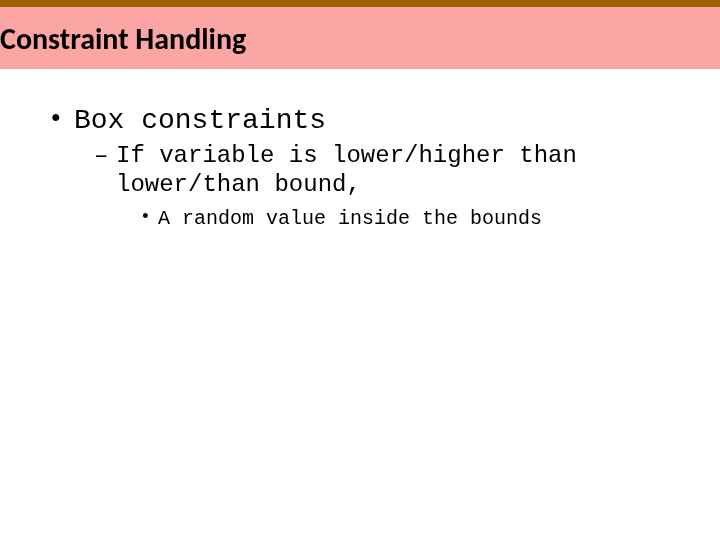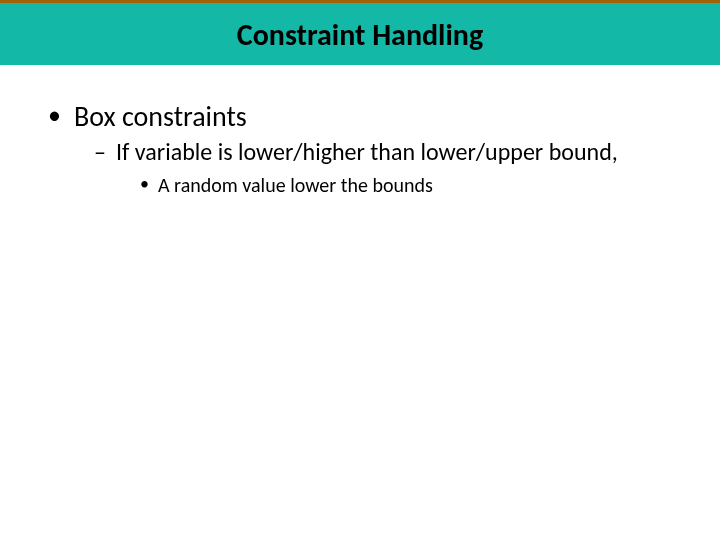--- a/index.html
+++ b/index.html
@@ -12,27 +12,27 @@
     color: #000;
     overflow: hidden;
   }
   .slide {
     width: 720px;
     height: 540px;
     position: relative;
     box-sizing: border-box;
   }
   .title-bar {
-    background: #14b8a6;
+    background: #fca5a5;
     width: 100%;
     height: 62px;
     display: flex;
     align-items: center;
-    justify-content: center;
-    border-top: 3px solid #a16207;
+    justify-content: flex-start;
+    border-top: 7px solid #a16207;
   }
   .title-text {
     font-size: 30px;
     font-weight: 700;
     color: #000;
   }
   .body {
     padding: 34px 46px 0 46px;
   }
   ul {
@@ -46,20 +46,21 @@
   .lvl1 {
     list-style: none;
     padding-left: 0;
   }
   .lvl1 > li {
     font-size: 28px;
     line-height: 1.25;
     margin-bottom: 0;
     position: relative;
     padding-left: 28px;
+    font-family: Liberation Mono, monospace;
   }
   .lvl1 > li::before {
     content: "•";
     position: absolute;
     left: 2px;
     top: 0;
     font-size: 26px;
   }
   
   .lvl2 {
@@ -108,24 +109,24 @@
 <div class="slide">
   <div class="title-bar">
     <span class="title-text">Constraint Handling</span>
   </div>
   <div class="body">
     <ul class="lvl1">
       <li>
         <span>Box constraints</span>
         <ul class="lvl2">
           <li>
-            <span>If variable is lower/higher than lower/upper bound,</span>
+            <span>If variable is lower/higher than lower/than bound,</span>
             <ul class="lvl3">
               <li>
-                <span>A random value lower the bounds</span>
+                <span>A random value inside the bounds</span>
               </li>
             </ul>
           </li>
         </ul>
       </li>
     </ul>
   </div>
 </div>
 
 </body></html>

